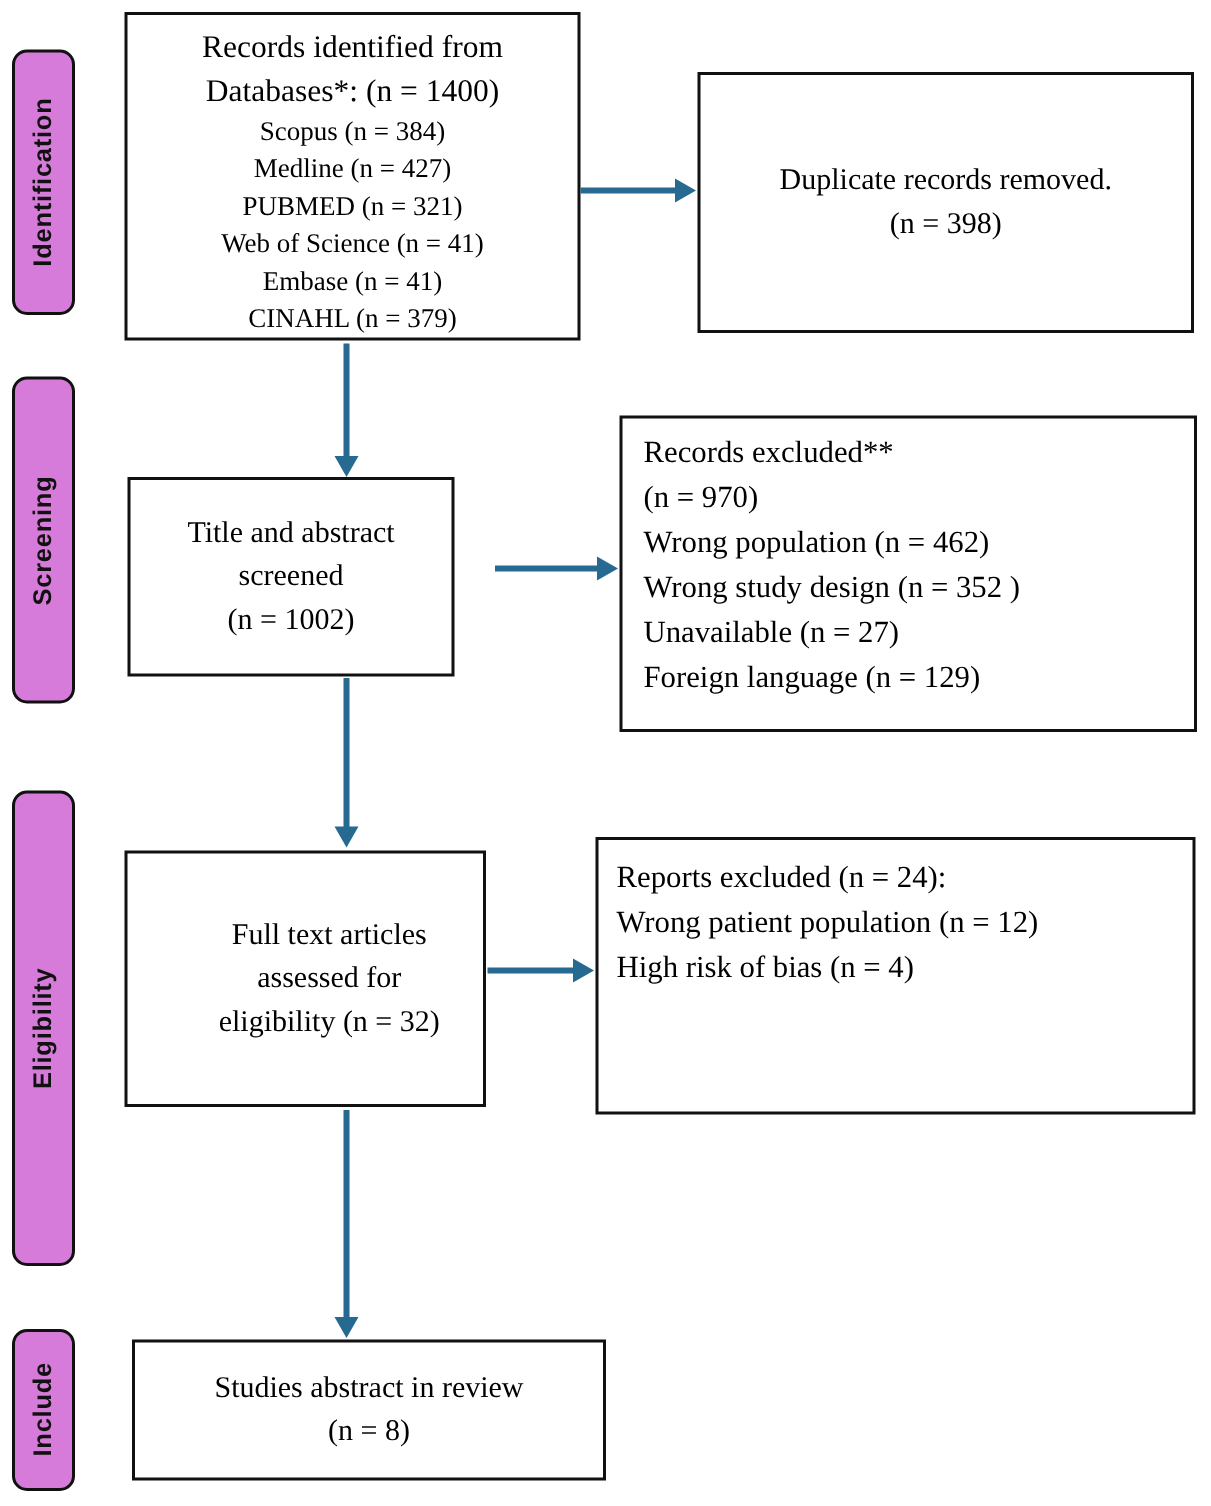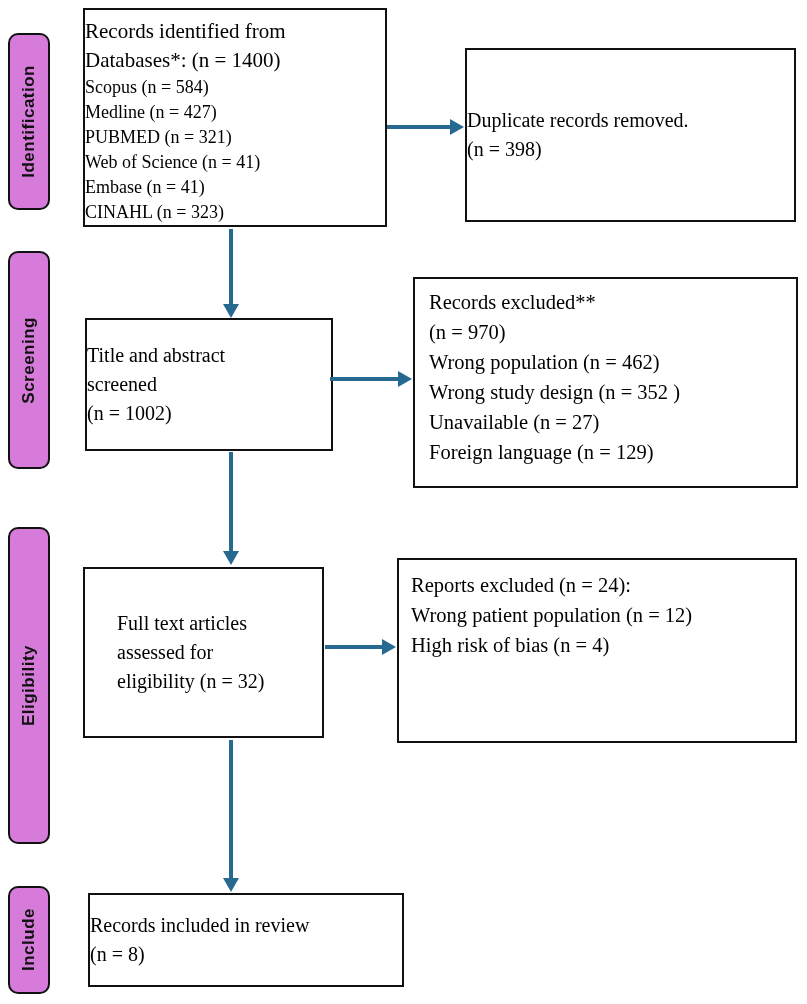--- a/index.html
+++ b/index.html
@@ -38,21 +38,21 @@
   
   .box {
     position: absolute;
     background: #ffffff;
     border: 2.5px solid #111111;
     box-sizing: border-box;
   }
   .box.centered {
     display: flex;
     flex-direction: column;
-    align-items: flex-start;
+    align-items: center;
     justify-content: center;
     text-align: center;
   }
   .box.lefted { text-align: left; }
 
   .t-lg { font-size: 21px; line-height: 29px; }
   .t-md { font-size: 20px; line-height: 29px; }
   .t-sm { font-size: 18px; line-height: 25px; }
   .t-list { font-size: 20.5px; line-height: 30px; }
 
@@ -102,34 +102,34 @@
   <div class="stage-label" style="left:8px; top:527px; width:42px; height:317px;">
     <span>Eligibility</span>
   </div>
   <div class="stage-label" style="left:8px; top:886px; width:42px; height:108px;">
     <span>Include</span>
   </div>
 
   <div class="box centered" style="left:83px; top:8px; width:304px; height:219px; padding-top:6px;">
     <div class="t-lg">Records identified from</div>
     <div class="t-lg">Databases*: (n = 1400)</div>
-    <div class="t-sm">Scopus  (n = 584)</div>
+    <div class="t-sm">Scopus  (n = 384)</div>
     <div class="t-sm">Medline (n = 427)</div>
     <div class="t-sm">PUBMED (n = 321)</div>
     <div class="t-sm">Web of Science (n = 41)</div>
     <div class="t-sm">Embase (n = 41)</div>
-    <div class="t-sm">CINAHL (n = 323)</div>
+    <div class="t-sm">CINAHL (n = 379)</div>
   </div>
 
   <div class="box centered" style="left:465px; top:32px; width:331px; height:174px;margin-top:16px;">
     <div class="t-md">Duplicate records removed.</div>
     <div class="t-md">(n = 398)</div>
   </div>
 
-  <div class="box centered" style="left:85px; top:318px; width:248px; height:133px;">
+  <div class="box centered" style="left:85px; top:318px; width:218px; height:133px;">
     <div class="t-md">Title and abstract</div>
     <div class="t-md">screened</div>
     <div class="t-md">(n = 1002)</div>
   </div>
 
   <div class="box lefted" style="left:413px; top:277px; width:385px; height:211px; padding:8px 8px 0 14px;font-family:Liberation Serif, serif;">
     <div class="t-list">Records excluded**</div>
     <div class="t-list">(n = 970)</div>
     <div class="t-list">Wrong population (n = 462)</div>
     <div class="t-list">Wrong study design (n = 352 )</div>
@@ -143,21 +143,21 @@
     <div class="t-md">eligibility (n = 32)</div>
   </div>
 
   <div class="box lefted" style="left:397px; top:558px; width:400px; height:185px; padding:10px 24px 0 12px;">
     <div class="t-list">Reports excluded (n = 24):</div>
     <div class="t-list">Wrong patient population (n = 12)</div>
     <div class="t-list">High risk of bias (n = 4)</div>
   </div>
 
   <div class="box centered" style="left:88px; top:893px; width:316px; height:94px;">
-    <div class="t-md">Records included in review</div>
+    <div class="t-md">Studies abstract in review</div>
     <div class="t-md">(n = 8)</div>
   </div>
 
   <div class="arrow-h" style="left:387px; top:125px; width:64px;"></div>
   <div class="arrow-v" style="left:229px; top:229px; height:76px;"></div>
   <div class="arrow-h" style="left:330px; top:377px; width:69px;"></div>
   <div class="arrow-v" style="left:229px; top:452px; height:100px;"></div>
   <div class="arrow-h" style="left:325px; top:645px; width:58px;"></div>
   <div class="arrow-v" style="left:229px; top:740px; height:139px;"></div>
 

